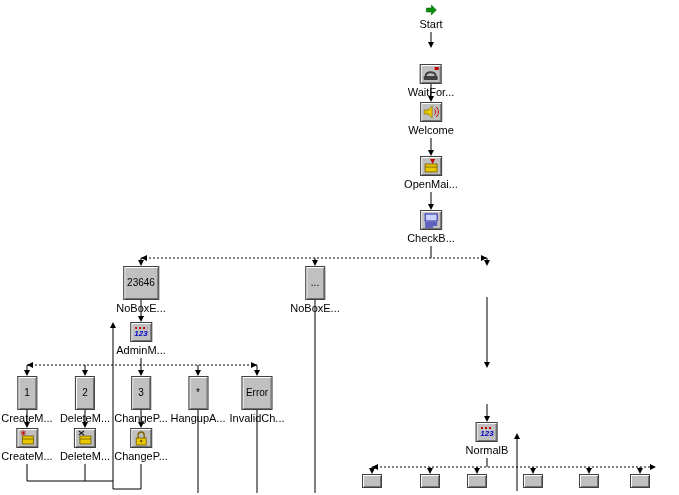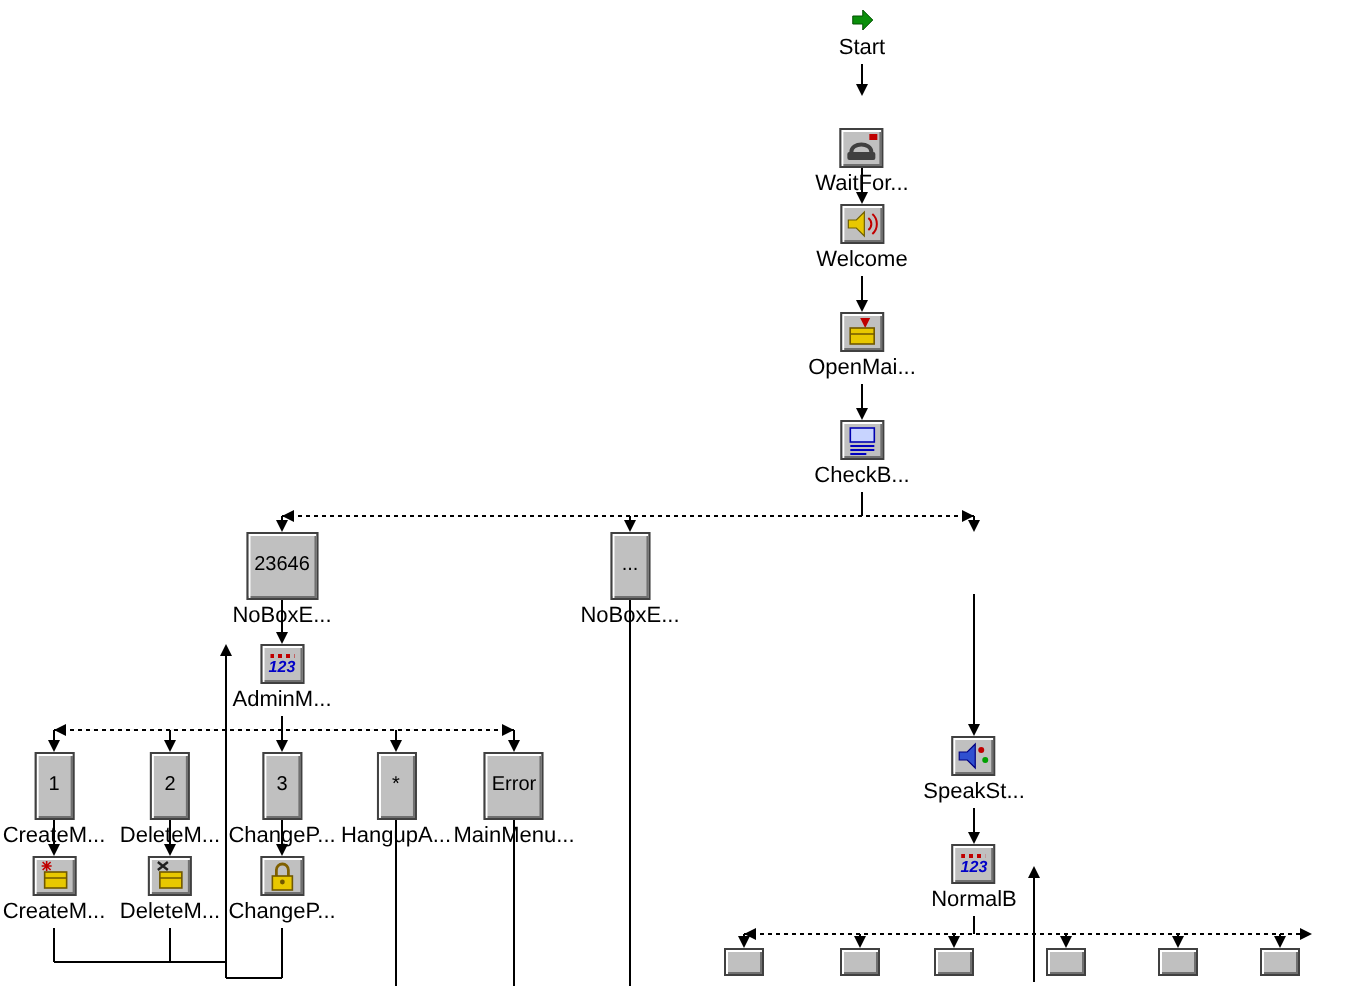--- a/index.html
+++ b/index.html
@@ -208,21 +208,21 @@
   <div class="node" style="left:141px; top:376px">
     <div class="cond-box">3</div>
     <div class="nlabel">ChangeP...</div>
   </div>
   <div class="node" style="left:198px; top:376px">
     <div class="cond-box">*</div>
     <div class="nlabel">HangupA...</div>
   </div>
   <div class="node" style="left:257px; top:376px">
     <div class="cond-box">Error</div>
-    <div class="nlabel">MainMenu...</div>
+    <div class="nlabel">InvalidCh...</div>
   </div>
 
   <div class="node" style="left:27px; top:428px">
     <div class="icon-btn">
       <svg width="18" height="16" viewBox="0 0 18 16">
         <rect x="4" y="6" width="11" height="8" fill="#e8c800" stroke="#705800" stroke-width="0.8"></rect>
         <line x1="4" y1="9" x2="15" y2="9" stroke="#705800" stroke-width="0.8"></line>
         <path d="M3,1 L7,5 M7,1 L3,5 M5,0.5 L5,5.5 M2.5,3 L7.5,3" stroke="#c00000" stroke-width="0.8" fill="none"></path>
       </svg>
     </div>
@@ -244,30 +244,20 @@
     <div class="icon-btn">
       <svg width="16" height="16" viewBox="0 0 16 16">
         <path d="M5,8 V5 a3,3 0 0 1 6,0 V8" fill="none" stroke="#806000" stroke-width="1.4"></path>
         <rect x="3" y="8" width="10" height="7" fill="#e8c800" stroke="#705800" stroke-width="0.8"></rect>
         <circle cx="8" cy="11" r="1.2" fill="#705800"></circle>
       </svg>
     </div>
     <div class="nlabel">ChangeP...</div>
   </div>
 
-  <div class="node" style="left:487px; top:368px">
-    <div class="icon-btn">
-      <svg width="18" height="14" viewBox="0 0 18 14">
-        <polygon points="2,5 6,5 10,1 10,13 6,9 2,9" fill="#3050d0" stroke="#000080" stroke-width="0.6"></polygon>
-        <circle cx="13" cy="4" r="1.5" fill="#c00000"></circle>
-        <circle cx="15" cy="9" r="1.5" fill="#00a000"></circle>
-      </svg>
-    </div>
-    <div class="nlabel">SpeakSt...</div>
-  </div>
 
   <div class="node" style="left:487px; top:422px">
     <div class="icon-btn">
       <span class="tt">
         <span class="tt-marks"></span>
         <span class="tt-text">123</span>
       </span>
     </div>
     <div class="nlabel">NormalB</div>
   </div>

